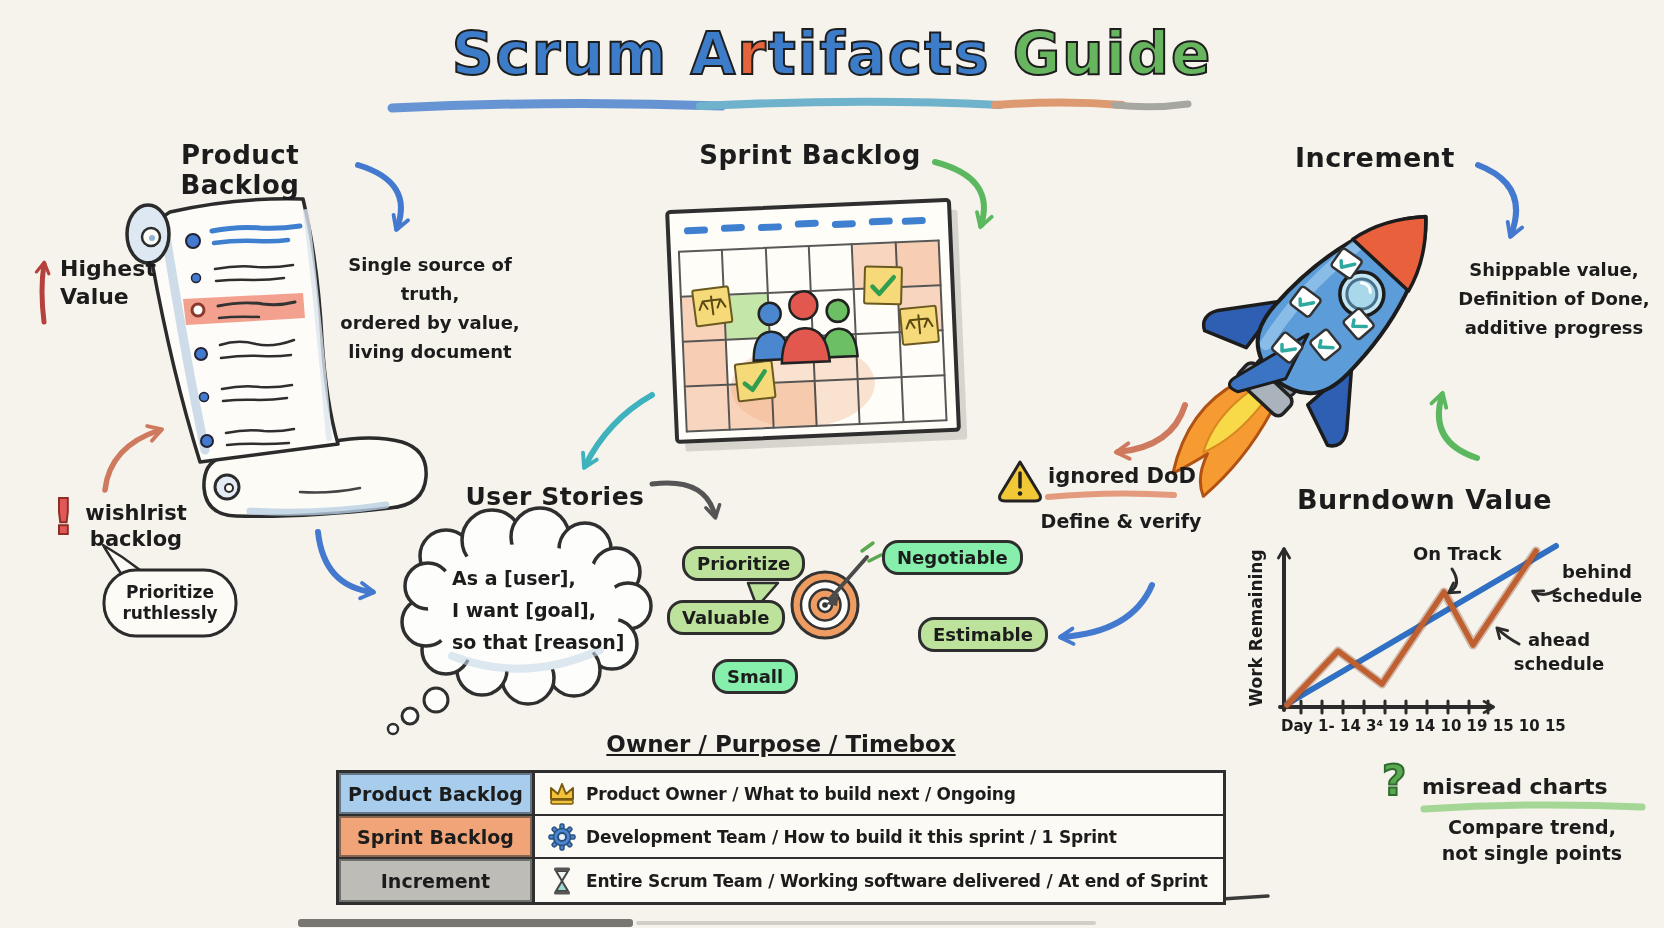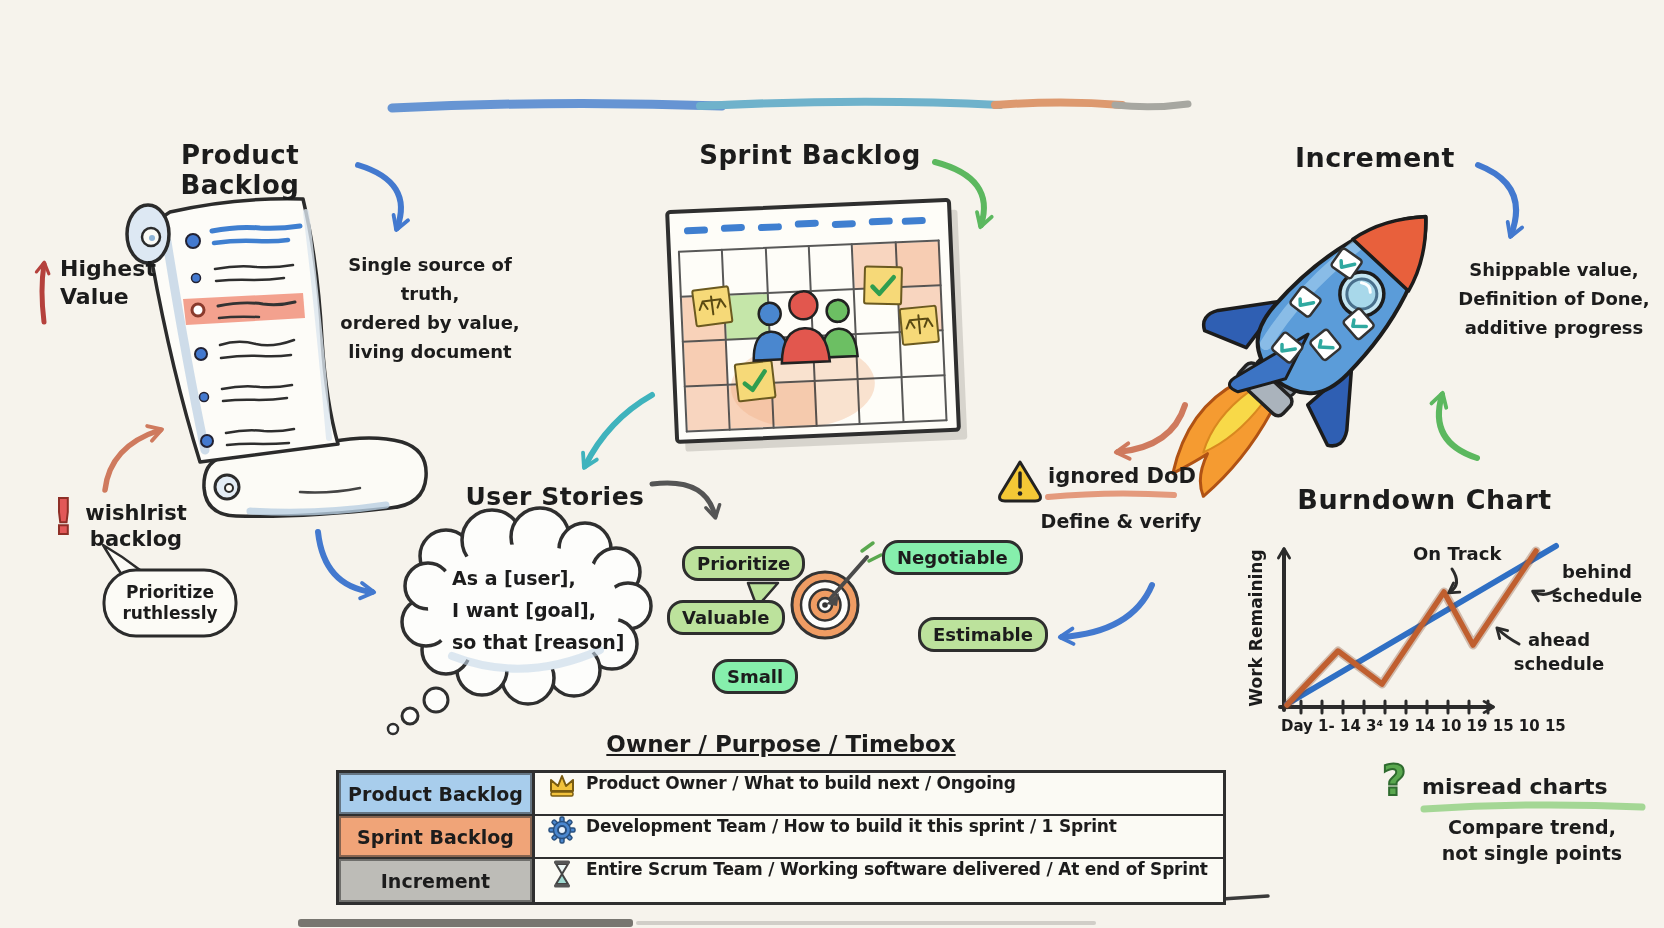--- a/index.html
+++ b/index.html
@@ -32,21 +32,21 @@
   }
   .trow{display:flex;height:43px;border-bottom:2.5px solid #2f2f2f;}
   .trow:last-child{border-bottom:none;}
   .acell{
     width:196px;flex:0 0 196px;border-right:3px solid #2f2f2f;
     display:flex;align-items:center;justify-content:center;
     font-size:19px;border-top:none;
     box-shadow:inset 0 0 0 2px rgba(47,47,47,.55);
   }
   .dcell{
-    flex:1;display:flex;gap:9px;padding:0 8px 0 12px;
+    flex:1;display:flex;align-items:center;gap:9px;padding:0 8px 0 12px;
     font-size:17px;letter-spacing:-.2px;white-space:nowrap;overflow:hidden;
   }
   .c-blue{background:#a8cdec;}
   .c-orange{background:#f0a478;}
   .c-gray{background:#bdbcb7;}
   .ticon{display:inline-flex;width:30px;justify-content:center;flex:0 0 30px;}
   .excl{font-size:50px;color:#e25858;-webkit-text-stroke:2px #8e2f27;}
   .qmark{font-size:42px;color:#5aa84f;-webkit-text-stroke:2px #2f6b2f;}
 </style>
 </head>
@@ -310,20 +310,23 @@
 
     <path d="M 1424,809 Q 1530,802 1642,807" stroke="#90d080" stroke-width="7" fill="none" stroke-linecap="round" opacity=".8"></path>
 
     <path d="M 1222,899 L 1268,896" stroke="#3a3a3a" stroke-width="3.5" stroke-linecap="round"></path>
     <g>
       <rect x="298" y="919" width="335" height="8" rx="3" fill="#4e4c47" opacity=".75"></rect>
       <rect x="636" y="921" width="460" height="4" rx="2" fill="#4e4c47" opacity=".22"></rect>
     </g>
   </svg>
 
+  <div class="title">
+    <span class="blue">Scrum </span><span class="blue">A</span><span class="orange">r</span><span class="blue">tifacts</span><span class="green"> Guide</span>
+  </div>
 
   <div class="abs sechead c" style="left:120px;top:140px;width:240px;">Product Backlog</div>
   <div class="abs note c" style="left:325px;top:250px;width:210px;font-size:18px;">
     <div>Single source of truth,</div>
     <div>ordered by value,</div>
     <div>living document</div>
   </div>
   <div class="abs" style="left:60px;top:255px;font-size:22px;line-height:28px;">
     <div>Highest</div>
     <div>Value</div>
@@ -357,21 +360,21 @@
   <div class="badge orange" style="left:882px;top:540px;">Negotiable</div>
   <div class="badge" style="left:667px;top:600px;">Valuable</div>
   <div class="badge" style="left:918px;top:617px;">Estimable</div>
   <div class="badge orange" style="left:712px;top:659px;">Small</div>
 
   <div class="abs" style="left:1048px;top:464px;font-size:21px;">ignored DoD</div>
   <div class="abs c" style="left:1036px;top:506px;width:170px;font-size:19px;line-height:30px;">
     <div>Define &amp; verify</div>
   </div>
 
-  <div class="abs sechead c" style="left:1292px;top:484px;width:265px;font-size:27px;">Burndown Chart</div>
+  <div class="abs sechead c" style="left:1292px;top:484px;width:265px;font-size:27px;">Burndown Value</div>
   <div class="abs" style="left:1413px;top:543px;font-size:18px;">On Track</div>
   <div class="abs c" style="left:1548px;top:560px;width:98px;font-size:18px;line-height:24px;">
     <div>behind</div>
     <div>schedule</div>
   </div>
   <div class="abs c" style="left:1510px;top:628px;width:98px;font-size:18px;line-height:24px;">
     <div>ahead</div>
     <div>schedule</div>
   </div>
   <div class="abs" style="left:1281px;top:717px;font-size:15px;white-space:nowrap;">Day 1- 14 3⁴ 19 14 10 19 15 10 15</div>

